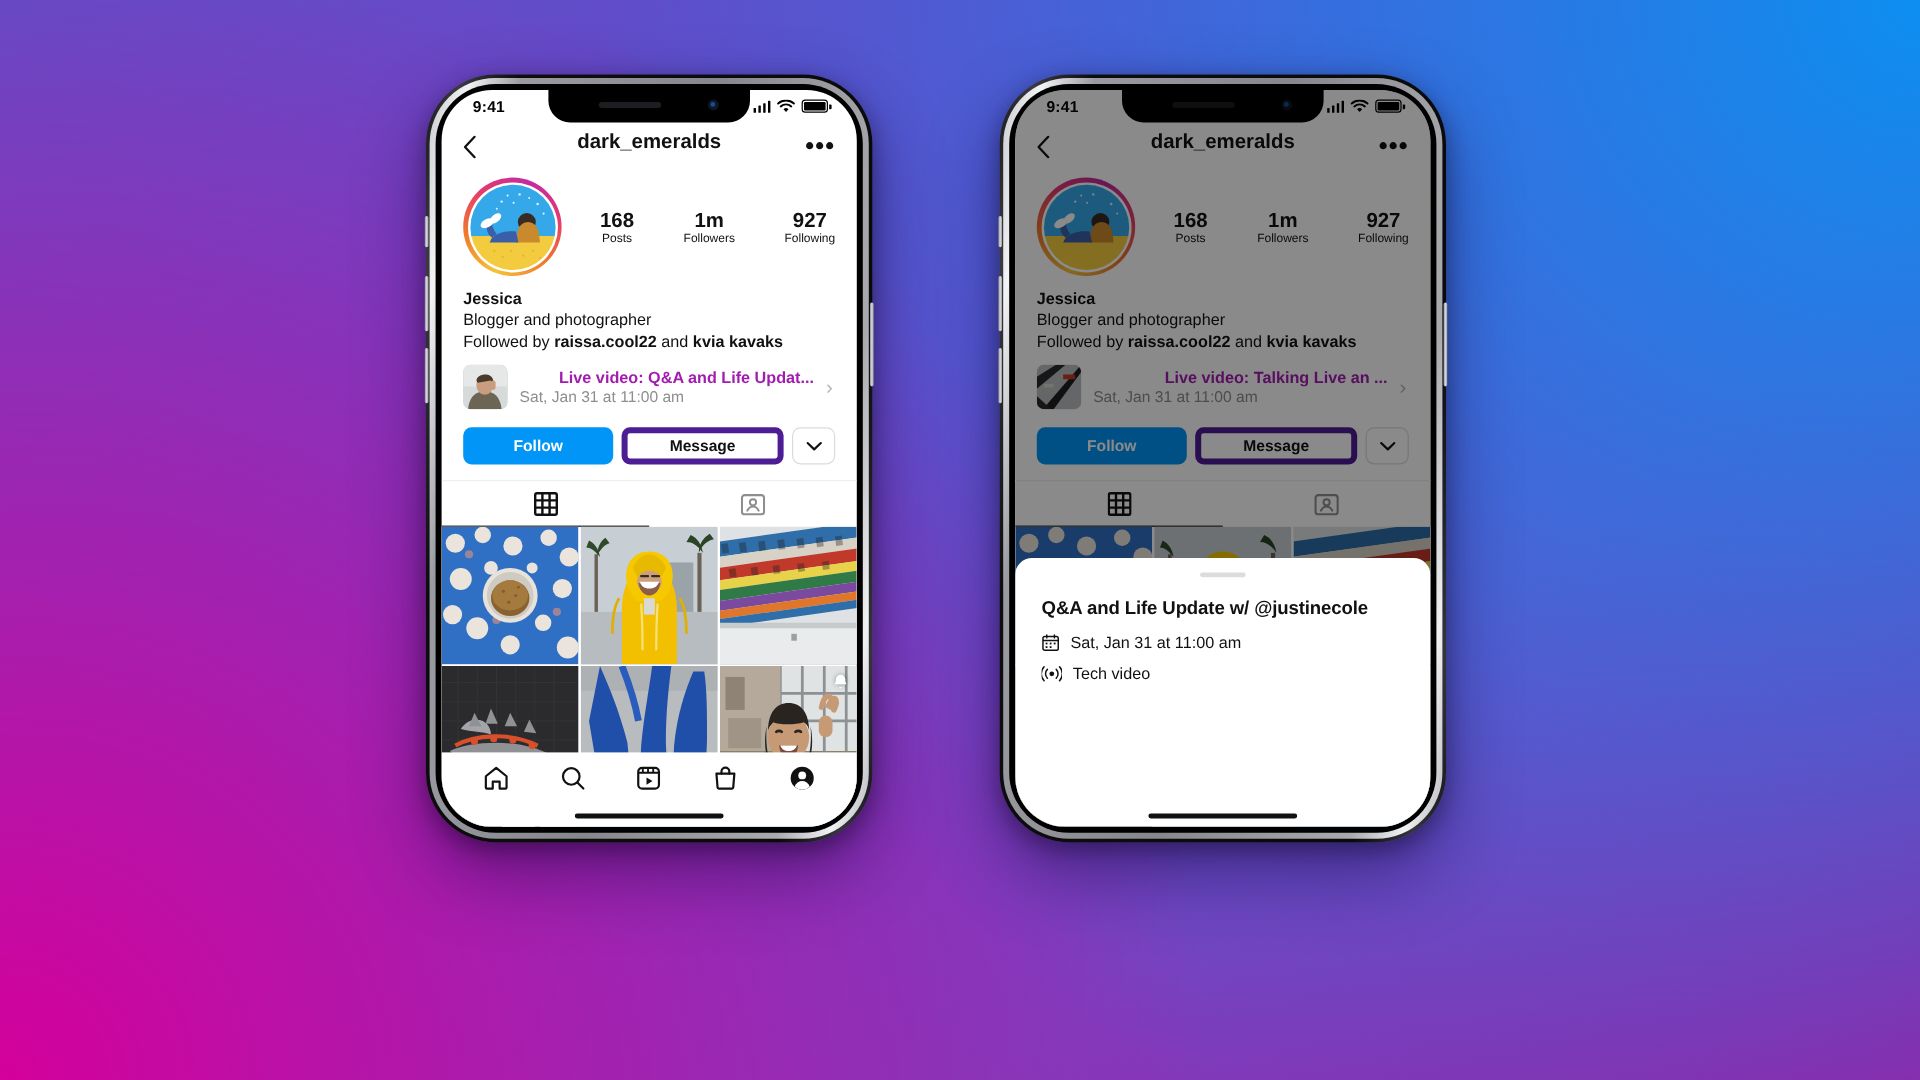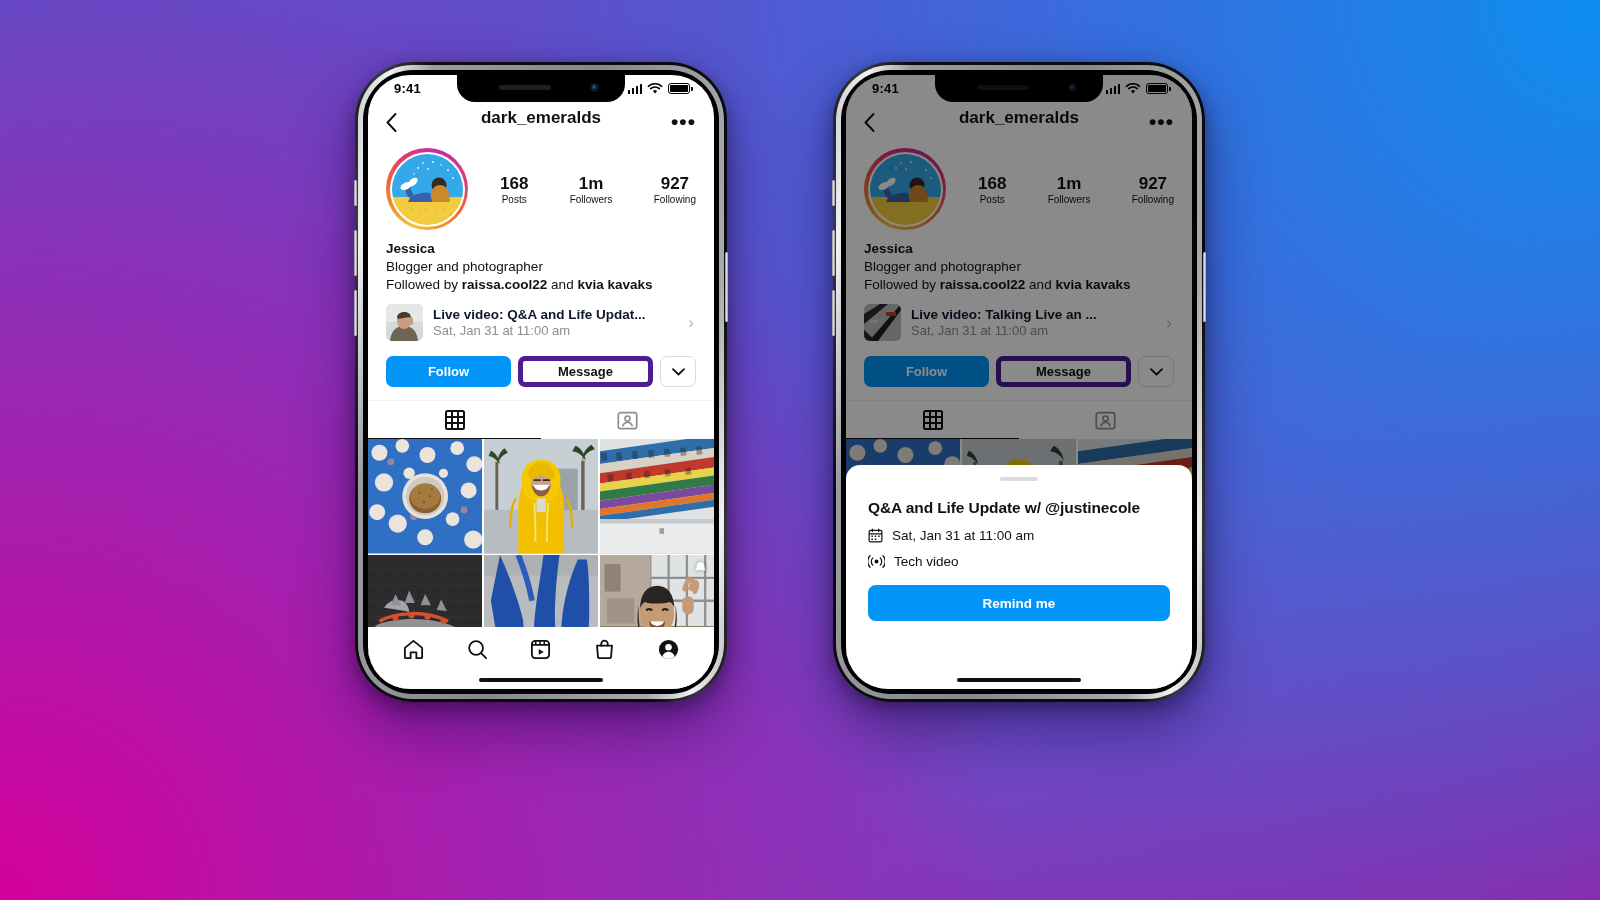--- a/index.html
+++ b/index.html
@@ -122,21 +122,21 @@
   .bio-name { font-weight: 700; }
   .bio-followed b { font-weight: 700; }
 
   
   .live-banner { display:flex; align-items:center; gap:10px; padding: 11px 18px 4px; }
   .live-thumb {
     width: 37px; height: 37px; border-radius: 6px; flex:0 0 37px; overflow:hidden;
     position: relative; background:#cfd2d4;
   }
   .live-text { flex:1; min-width: 0; }
-  .live-title { font-size: 13.5px; font-weight: 700; color:#0f172a; white-space:nowrap; overflow:hidden; }
+  .live-title { font-size: 13.5px; font-weight: 700; color:#a21caf; white-space:nowrap; overflow:hidden;text-align:right; }
   .live-sub { font-size: 13px; color:#8e8e8e; margin-top: 1px; }
   .live-chev { color:#b5b5b5; font-size:17px; padding-right:2px; }
 
   
   .actions { display:flex; gap: 7px; padding: 11px 18px 0; }
   .btn {
     height: 31px; border-radius: 7px; font-size: 13px; font-weight: 700;
     display:flex; align-items:center; justify-content:center;text-align:center;
   }
   .btn-follow { flex: 1; background: #0095f6; color:#fff; }
@@ -899,19 +899,18 @@
           <span>Sat, Jan 31 at 11:00 am</span>
         </div>
         <div class="sheet-row">
           <svg width="17" height="15" viewBox="0 0 18 14">
             <circle cx="9" cy="7" r="2.1" fill="#111"></circle>
             <path d="M5.1 3.1a5.5 5.5 0 0 0 0 7.8M12.9 3.1a5.5 5.5 0 0 1 0 7.8" stroke="#111" stroke-width="1.3" fill="none" stroke-linecap="round"></path>
             <path d="M2.2 0.8a9 9 0 0 0 0 12.4M15.8 0.8a9 9 0 0 1 0 12.4" stroke="#111" stroke-width="1.3" fill="none" stroke-linecap="round"></path>
           </svg>
           <span>Tech video</span>
         </div>
-        <div class="btn-remind">Remind me</div>
         <div class="home-ind"></div>
       </div>
     </div>
   </div>
 
 </div>
 
 </body></html>

